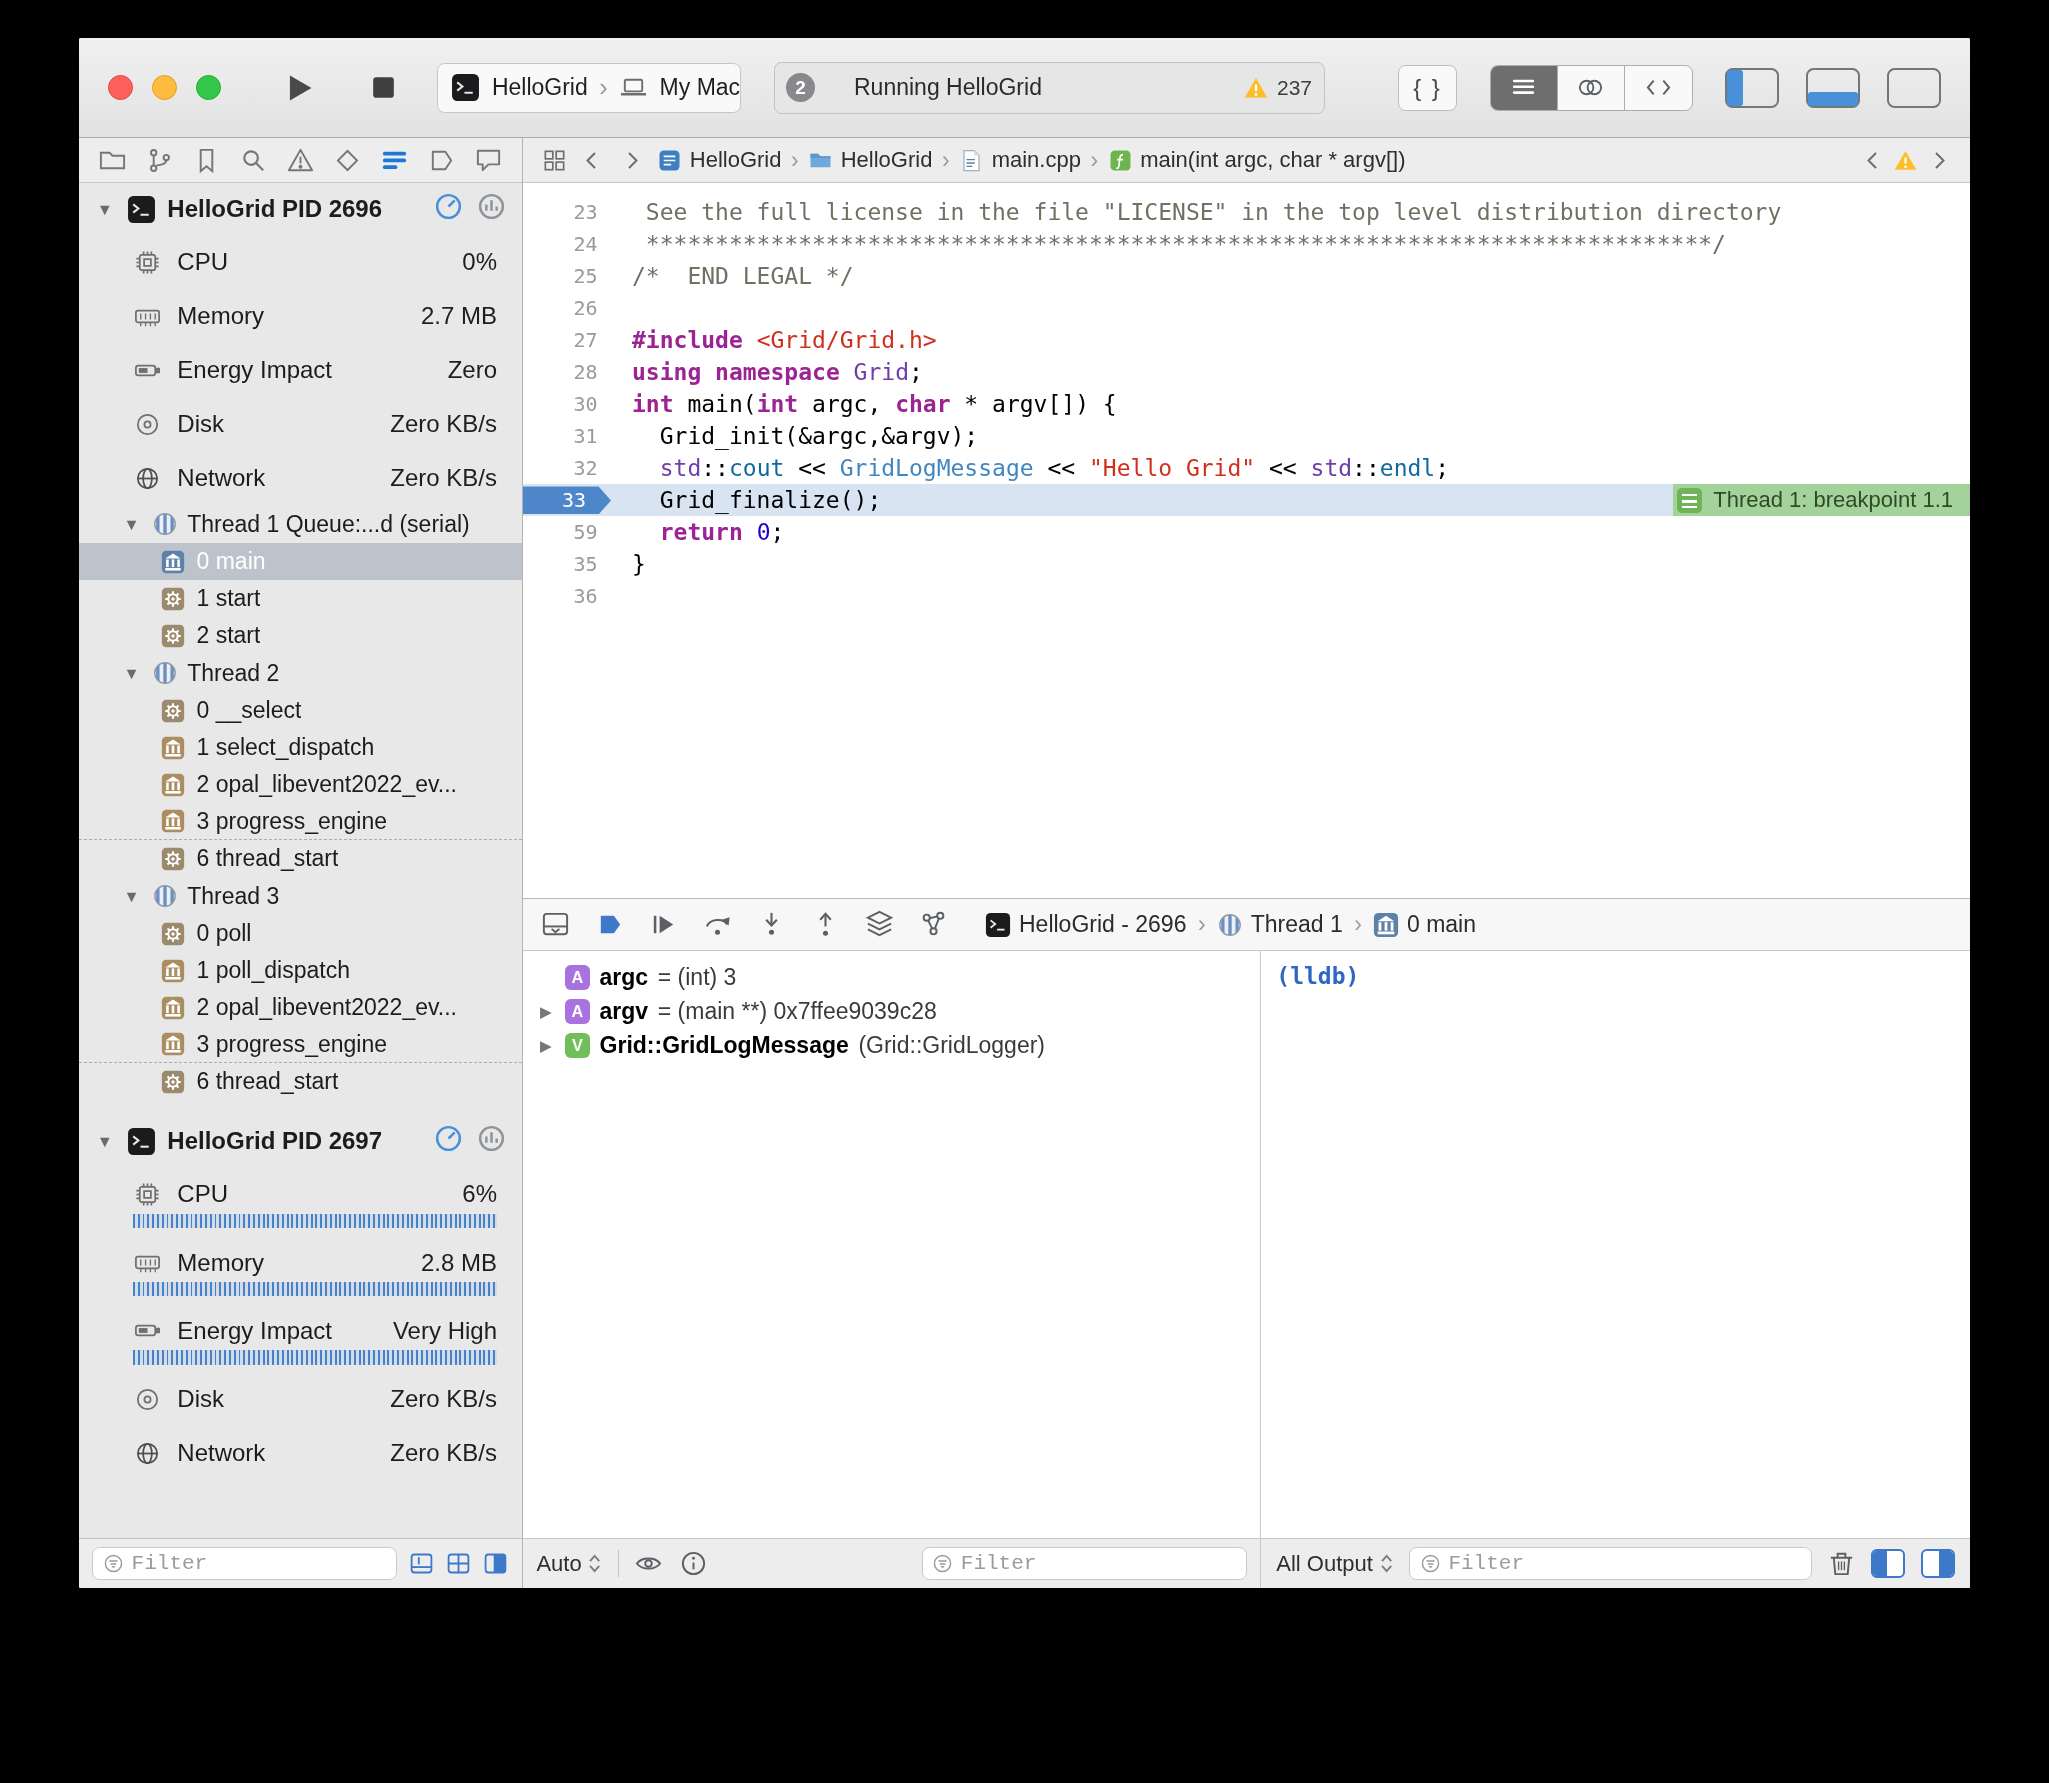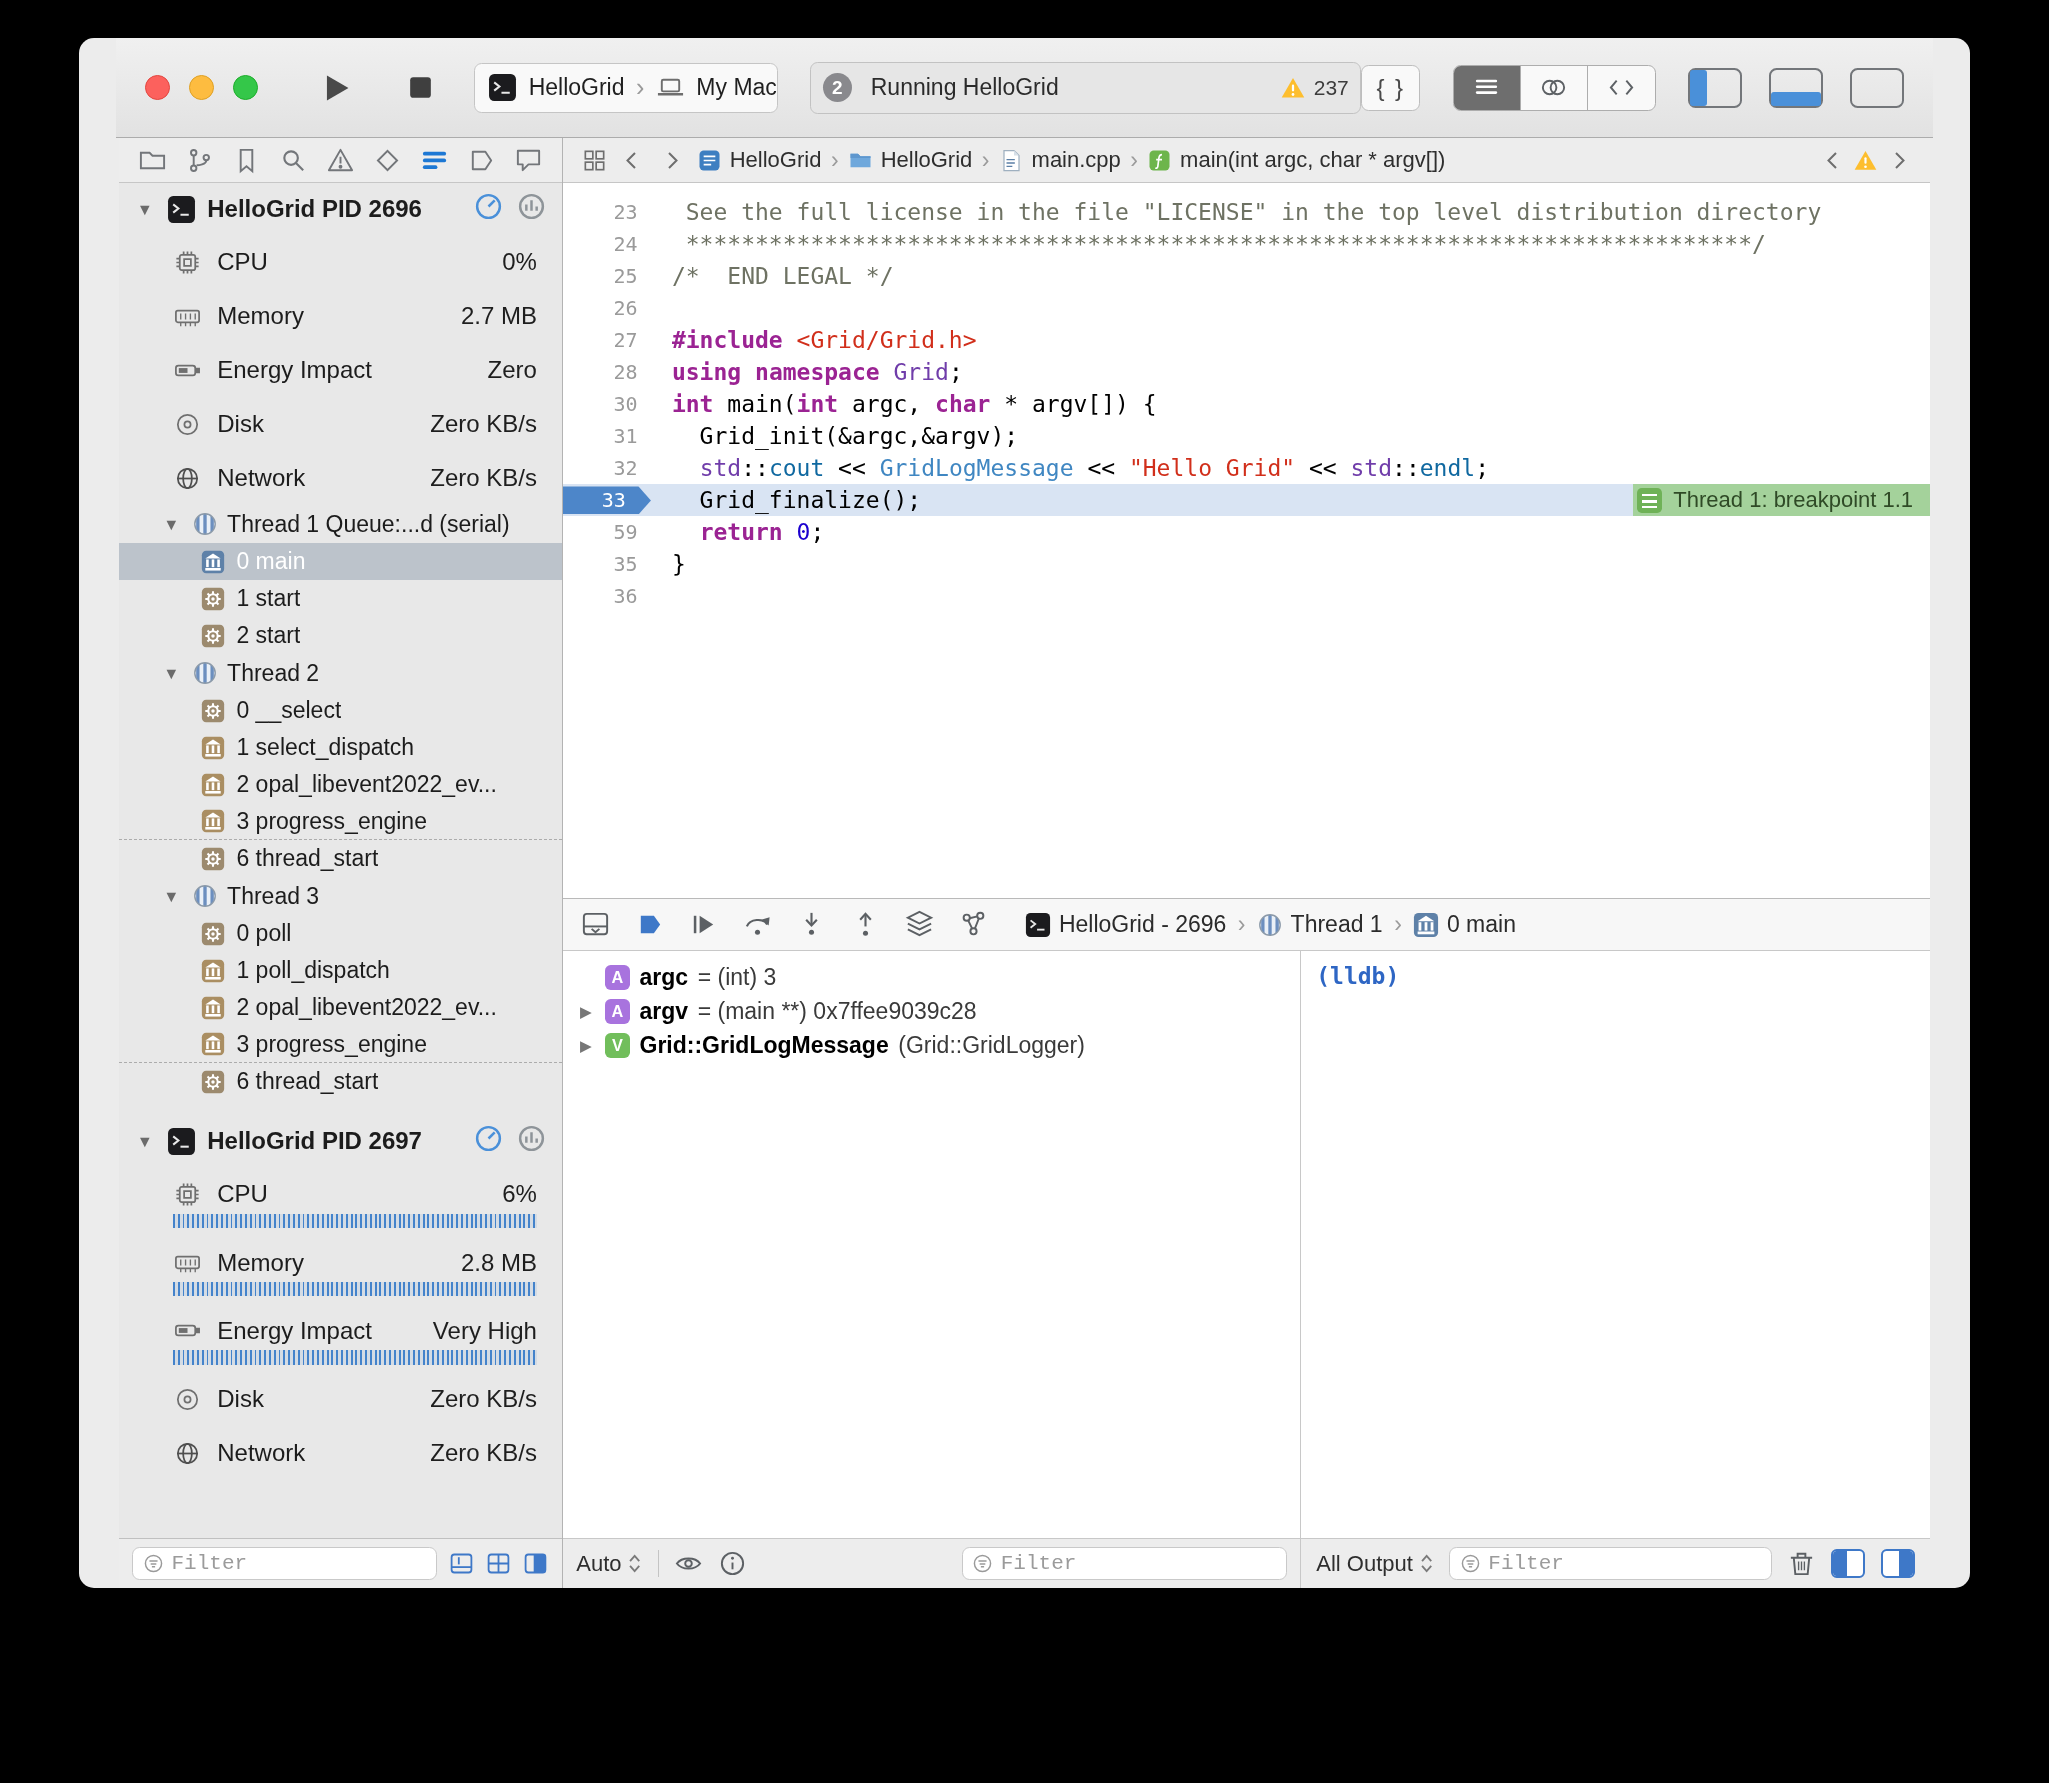--- a/index.html
+++ b/index.html
@@ -1,36 +1,36 @@
 <!DOCTYPE html>
 <html style="--sel: #BCC3CB; --bp: #4D86C9; --annot: #A4D29B;"><head>
 <meta charset="utf-8">
 <style>
 *{margin:0;padding:0;box-sizing:border-box;}
 html,body{width:2049px;height:1784px;background:#000;font-family:"Liberation Sans",sans-serif;overflow:hidden;}
 .icon{display:inline-block;flex:none;}
 .icon svg{display:block;width:100%;height:100%;}
 
-.window{position:absolute;left:79px;top:38px;width:1891px;height:1550px;background:#ECECEC;border-radius:15px;overflow:hidden;box-shadow:0 32.5px 86px rgba(0,0,0,.6);display:flex;flex-direction:column;align-items:center;}
+.window{position:absolute;left:79px;top:38px;width:1891px;height:1550px;background:#ECECEC;border-radius:2px;overflow:hidden;box-shadow:0 32.5px 86px rgba(0,0,0,.6);display:flex;flex-direction:column;}
 
 
 .toolbar{height:100px;flex:none;background:linear-gradient(#F0F0F0,#E2E2E2);border-bottom:1px solid #ACACAC;display:flex;align-items:center;padding:0 29px;}
 .traffic{display:flex;gap:19px;}
 .tl{width:25px;height:25px;border-radius:50%;}
 .tl.red{background:#FC615D;border:1px solid #E2463F;}
 .tl.yellow{background:#FDBC40;border:1px solid #DFA023;}
 .tl.green{background:#34C749;border:1px solid #1DAD2B;}
 .tbtn{margin-left:61px;width:34px;height:34px;}
 .tbtn.stop{margin-left:52px;width:31px;height:31px;}
 .scheme{margin-left:38px;height:50px;width:304px;background:#F9F9F9;border:1px solid #C5C5C5;border-radius:7.6px;display:flex;align-items:center;gap:11.5px;padding:0 13.4px;font-size:23px;color:#1F1F1F;white-space:nowrap;}
 .scheme .icon{width:29px;height:29px;}
 .sep{color:#9B9B9B;font-size:25px;}
 .activity{margin-left:32.5px;height:52px;width:551px;background:#E6E6E6;border:1px solid #C2C2C2;border-radius:7.6px;display:flex;align-items:center;padding:0 11.5px;gap:19px;}
 .taskbadge{width:29px;height:29px;border-radius:50%;background:#89898D;color:#fff;font-size:19px;font-weight:bold;display:flex;align-items:center;justify-content:center;}
-.actstatus{font-size:23px;color:#2B2B2B;}
+.actstatus{font-size:23px;color:#2B2B2B;margin-left:20px;}
 .actwarn{margin-left:auto;display:flex;align-items:center;gap:7.6px;font-size:21px;color:#3C3C3C;}
 .actwarn .icon{width:26px;height:26px;}
 .tright{margin-left:auto;display:flex;align-items:center;gap:32.5px;}
 .bracesbtn{height:46px;border:1px solid #BDBDBD;border-radius:7.6px;background:#F9F9F9;display:flex;align-items:center;padding:0 14.3px;font-size:24px;color:#4A4A4A;letter-spacing:1.9px;}
 .seg{display:flex;height:46px;border:1px solid #ADADAD;border-radius:7.6px;overflow:hidden;background:#F9F9F9;}
 .seg .s{width:67px;display:flex;align-items:center;justify-content:center;color:#5E6266;border-right:1px solid #ADADAD;}
 .seg .s:last-child{border-right:none;}
 .seg .s.sel{background:#6E6E6E;color:#fff;}
 .seg .icon{width:29px;height:29px;}
 .panels{display:flex;gap:27px;}

